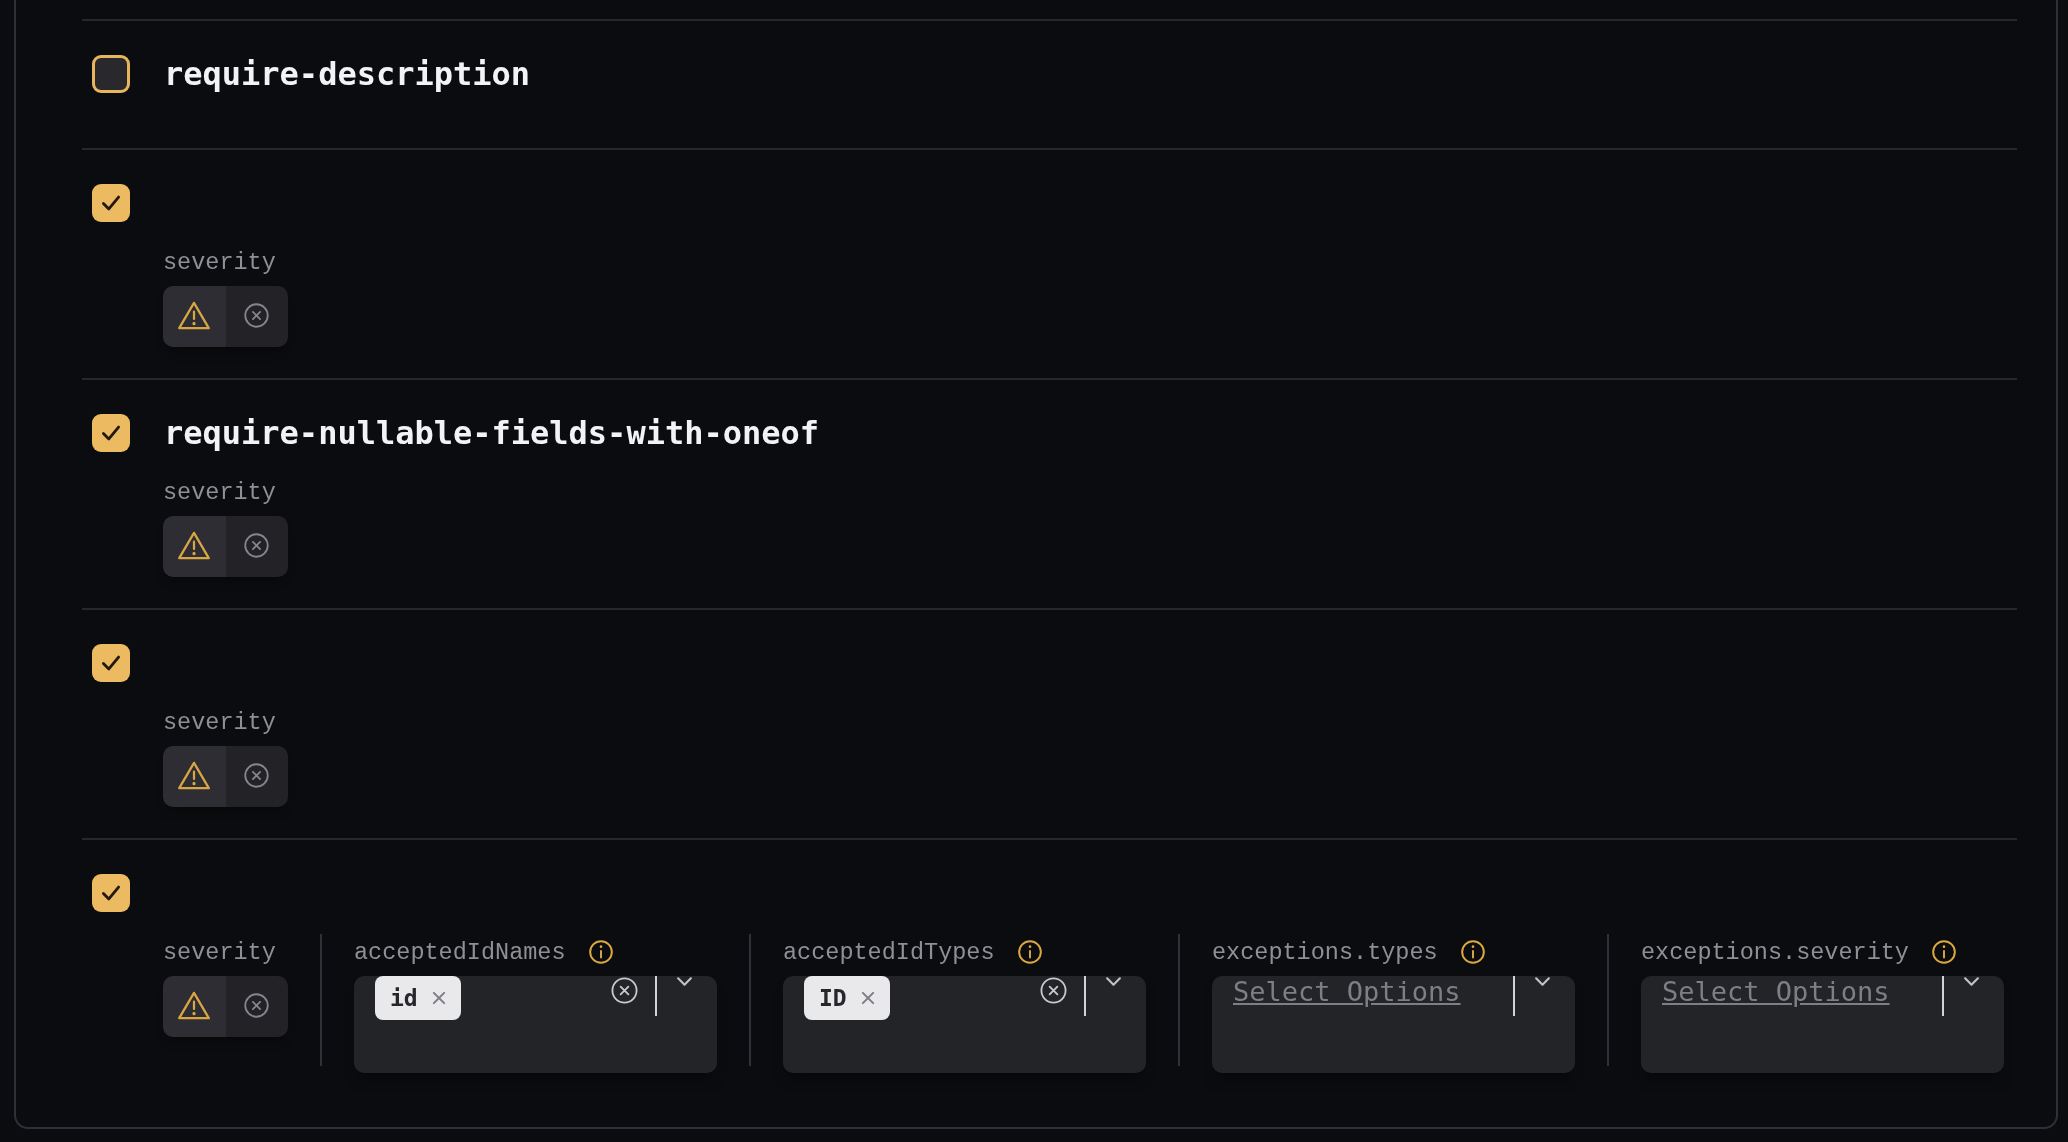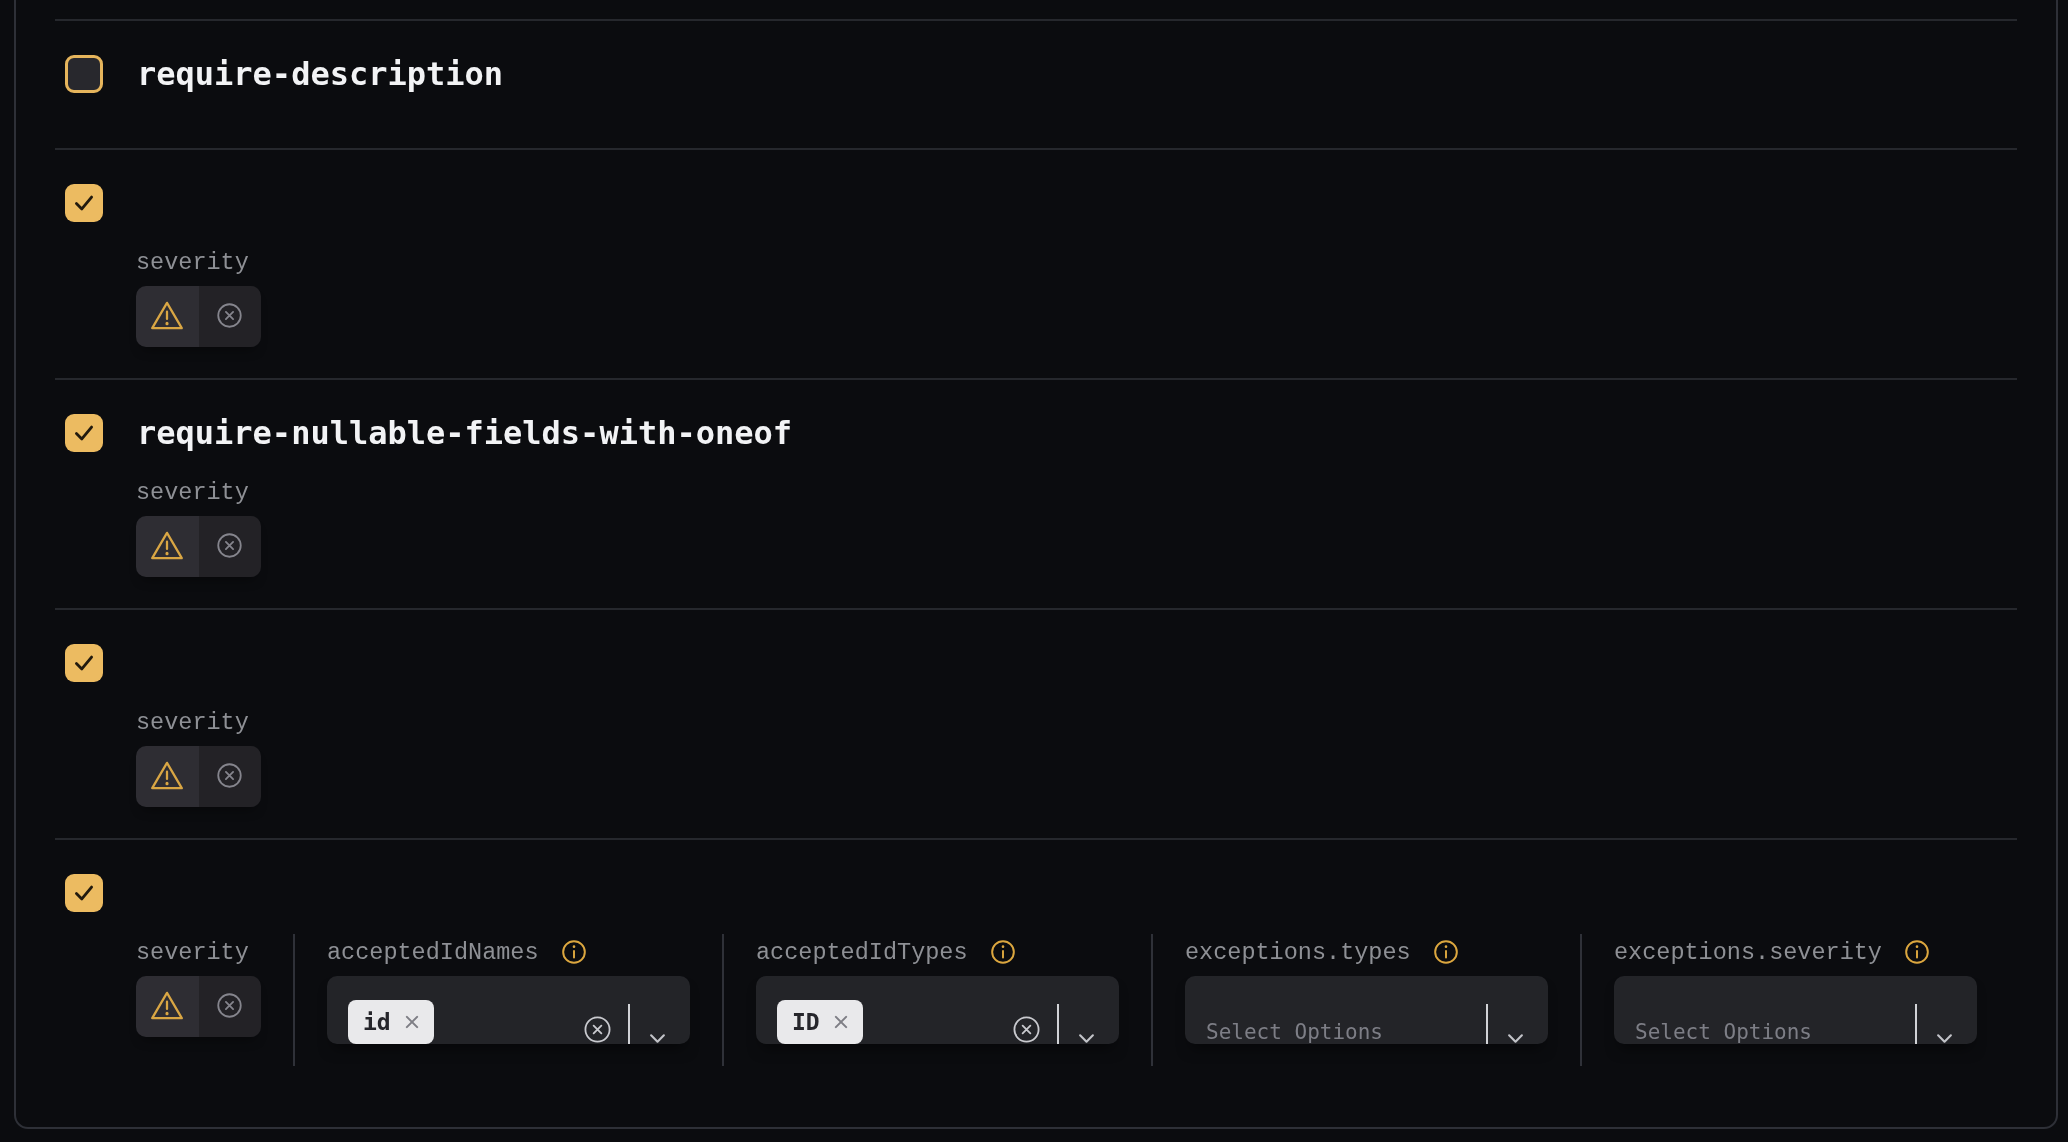--- a/index.html
+++ b/index.html
@@ -11,21 +11,21 @@
     position: relative;
   }
   .panel {
     position: absolute;
     left: 14px; top: -40px;
     width: 2044px; height: 1169px;
     border: 2px solid #2e3037;
     border-radius: 14px;
     padding-top: 57px;
   }
-  .rule { padding-left: 49px; }
+  .rule { padding-left: 76px; }
   .row-divider {
     height: 2px;
     background: #26282d;
     margin-left: -10px;
     margin-right: 39px;
   }
   .rule-header {
     display: flex;
     align-items: center;
     gap: 34px;
@@ -93,25 +93,25 @@
     border: none;
     background: #232226;
     display: flex; align-items: center; justify-content: center;
     cursor: pointer;
     color: #85858d;
     padding: 0;
   }
   .seg.selected { background: #2e2d33; color: #d9a644; }
   .multiselect {
     margin-top: 10px;
-    width: 363px; height: 68px;
+    width: 363px; height: 97px;
     background: #232428;
     border-radius: 10px;
     display: flex;
-    align-items: flex-end;
+    align-items: flex-start;
     padding: 0 24px 0 21px;
     cursor: pointer;
     box-shadow: 0 10px 14px -6px rgba(0,0,0,0.5);
   }
   .tag {
     height: 44px;
     background: #e9e9eb;
     border-radius: 8px;
     display: inline-flex;
     align-items: center;
@@ -119,23 +119,24 @@
     padding: 0 14px 0 15px;
     flex: 0 0 auto;
   }
   .tag-text {
     font-size: 23px;
     font-weight: bold;
     color: #26262b;
   }
   .tag-x { line-height: 0; cursor: pointer; }
   .placeholder {
-    font-size: 21px;
+    font-size: 27px;
     color: #7d7e86;
     white-space: nowrap;
+    text-decoration: underline;
   }
   .spacer { flex: 1; }
   .clear-icon { line-height: 0; margin-right: 16px; cursor: pointer; }
   .vsep {
     width: 2px; height: 40px;
     background: #d2d3d7;
     margin-right: 19px;
     flex: 0 0 auto;
   }
   .chevron { line-height: 0; cursor: pointer; }

